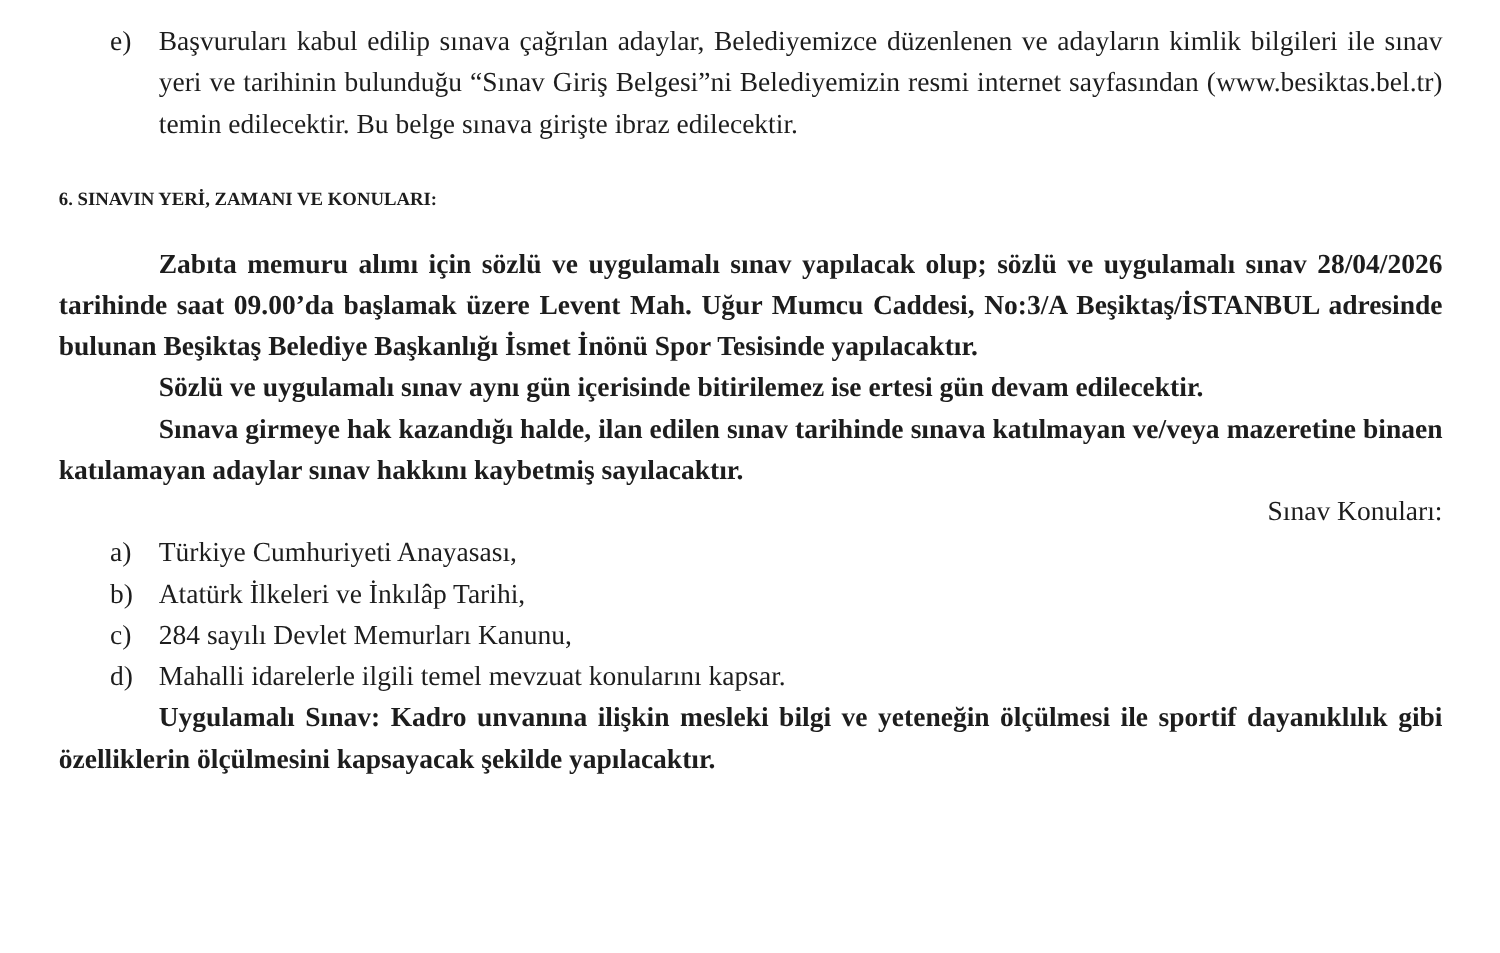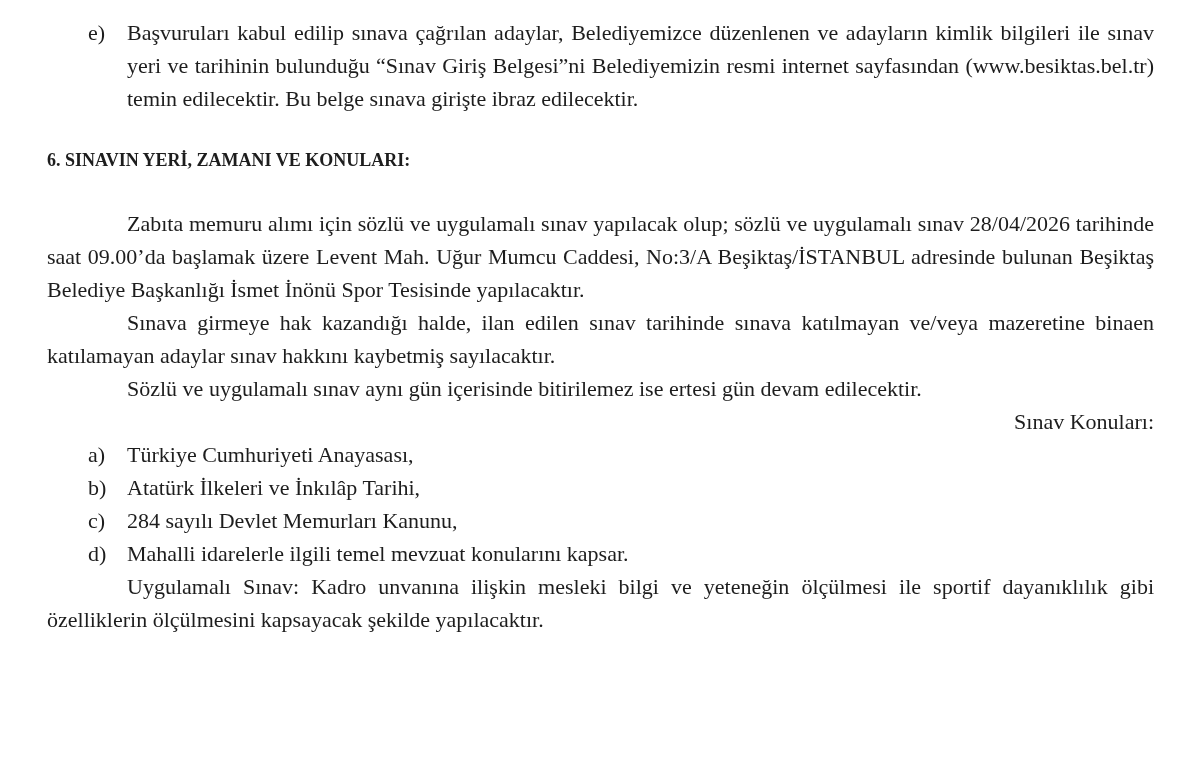--- a/index.html
+++ b/index.html
@@ -25,29 +25,30 @@
     padding-left: 80px;
     text-align: justify;
   }
   .hang-item .marker {
     position: absolute;
     left: 41px;
     top: 0;
   }
   .section-heading {
     font-weight: bold;
-    font-size: 18px;
+    font-size: 15px;
     line-height: 30px;
-    margin: 30px 0 32px 0;
+    margin: 30px 0 19px 0;
     text-align: left;
   }
   .para {
     margin: 0;
     text-align: justify;
     text-indent: 80px;
+    font-weight: bold;
   }
   .plain-line {
     margin: 0;
     text-align: right;
     text-indent: 80px;
   }
   .sub-list .hang-item {
     text-align: left;
   }
 </style>
@@ -58,23 +59,23 @@
 
   <div class="hang-item">
     <span class="marker">e)</span>
     <span>Başvuruları kabul edilip sınava çağrılan adaylar, Belediyemizce düzenlenen ve adayların kimlik bilgileri ile sınav yeri ve tarihinin bulunduğu “Sınav Giriş Belgesi”ni Belediyemizin resmi internet sayfasından (www.besiktas.bel.tr) temin edilecektir. Bu belge sınava girişte ibraz edilecektir.</span>
   </div>
 
   <div class="section-heading">6. SINAVIN YERİ, ZAMANI VE KONULARI:</div>
 
   <p class="para">Zabıta memuru alımı için sözlü ve uygulamalı sınav yapılacak olup; sözlü ve uygulamalı sınav 28/04/2026 tarihinde saat 09.00’da başlamak üzere Levent Mah. Uğur Mumcu Caddesi, No:3/A Beşiktaş/İSTANBUL adresinde bulunan Beşiktaş Belediye Başkanlığı İsmet İnönü Spor Tesisinde yapılacaktır.</p>
 
+  <p class="para">Sözlü ve uygulamalı sınav aynı gün içerisinde bitirilemez ise ertesi gün devam edilecektir.</p>
+
   <p class="para">Sınava girmeye hak kazandığı halde, ilan edilen sınav tarihinde sınava katılmayan ve/veya mazeretine binaen katılamayan adaylar sınav hakkını kaybetmiş sayılacaktır.</p>
-
-  <p class="para">Sözlü ve uygulamalı sınav aynı gün içerisinde bitirilemez ise ertesi gün devam edilecektir.</p>
 
   <p class="plain-line">Sınav Konuları:</p>
 
 
   <div class="sub-list">
     <div class="hang-item">
       <span class="marker">a)</span>
       <span>Türkiye Cumhuriyeti Anayasası,</span>
     </div>
     <div class="hang-item">

